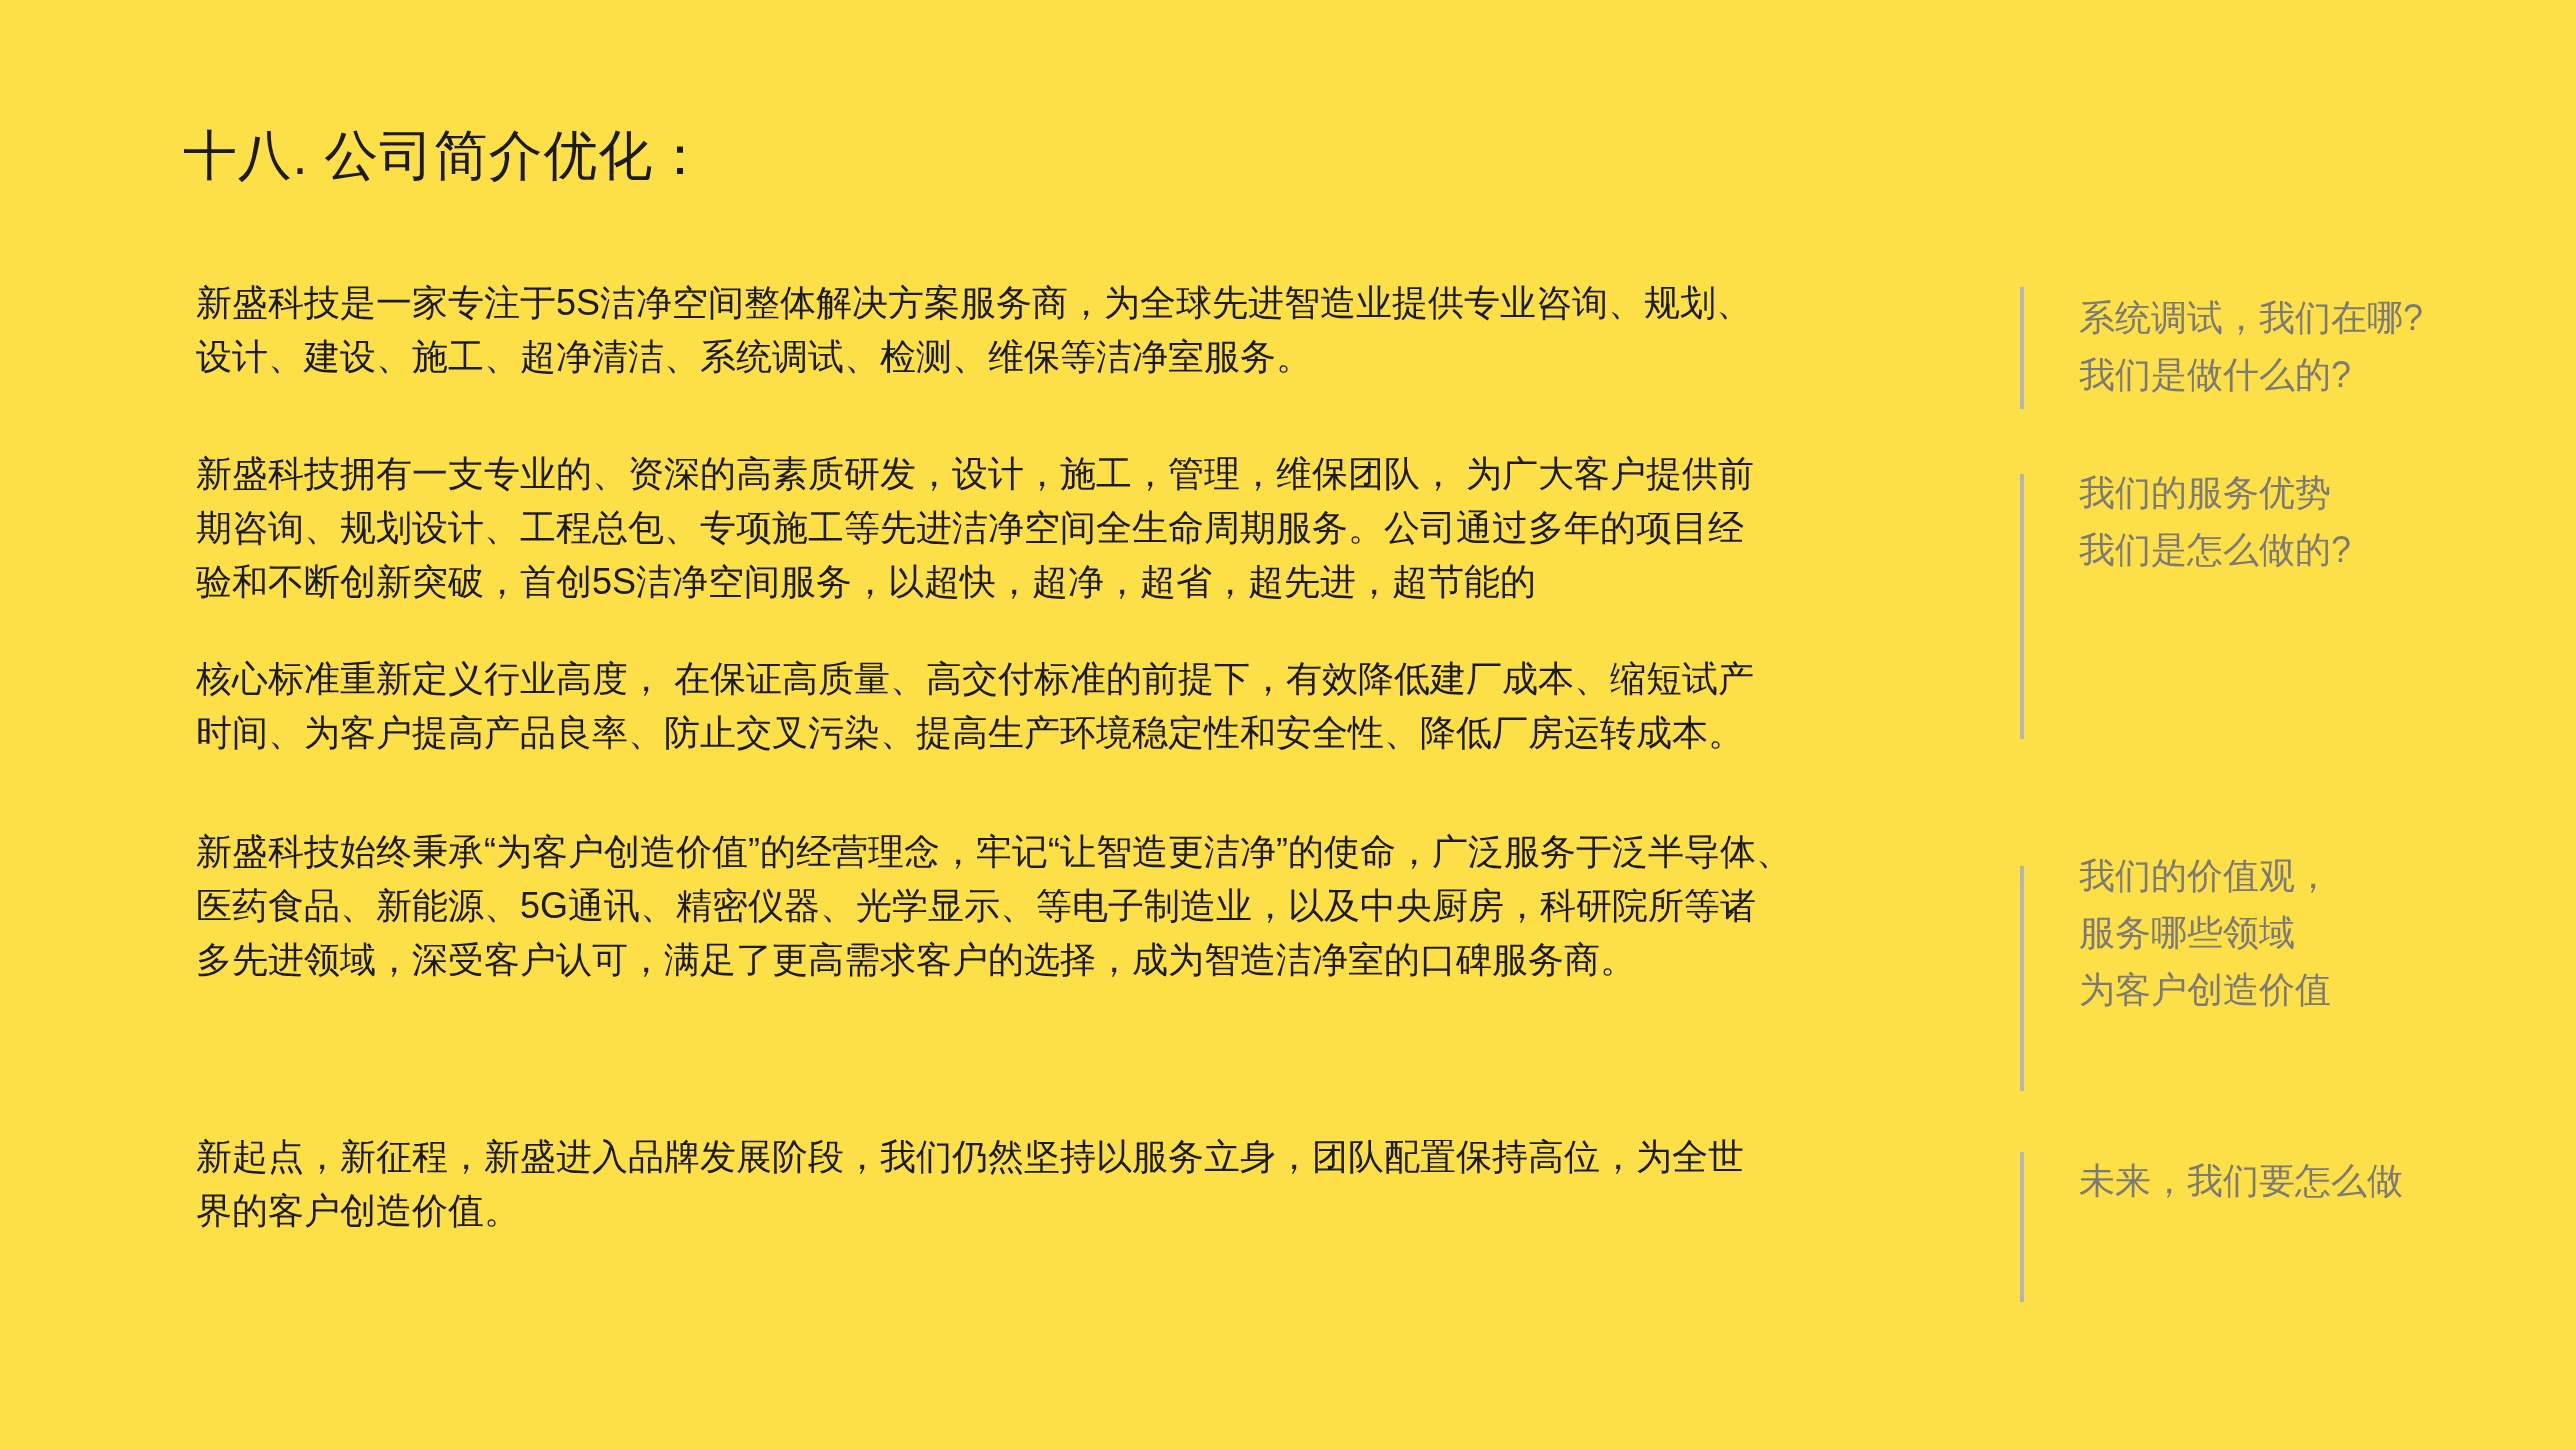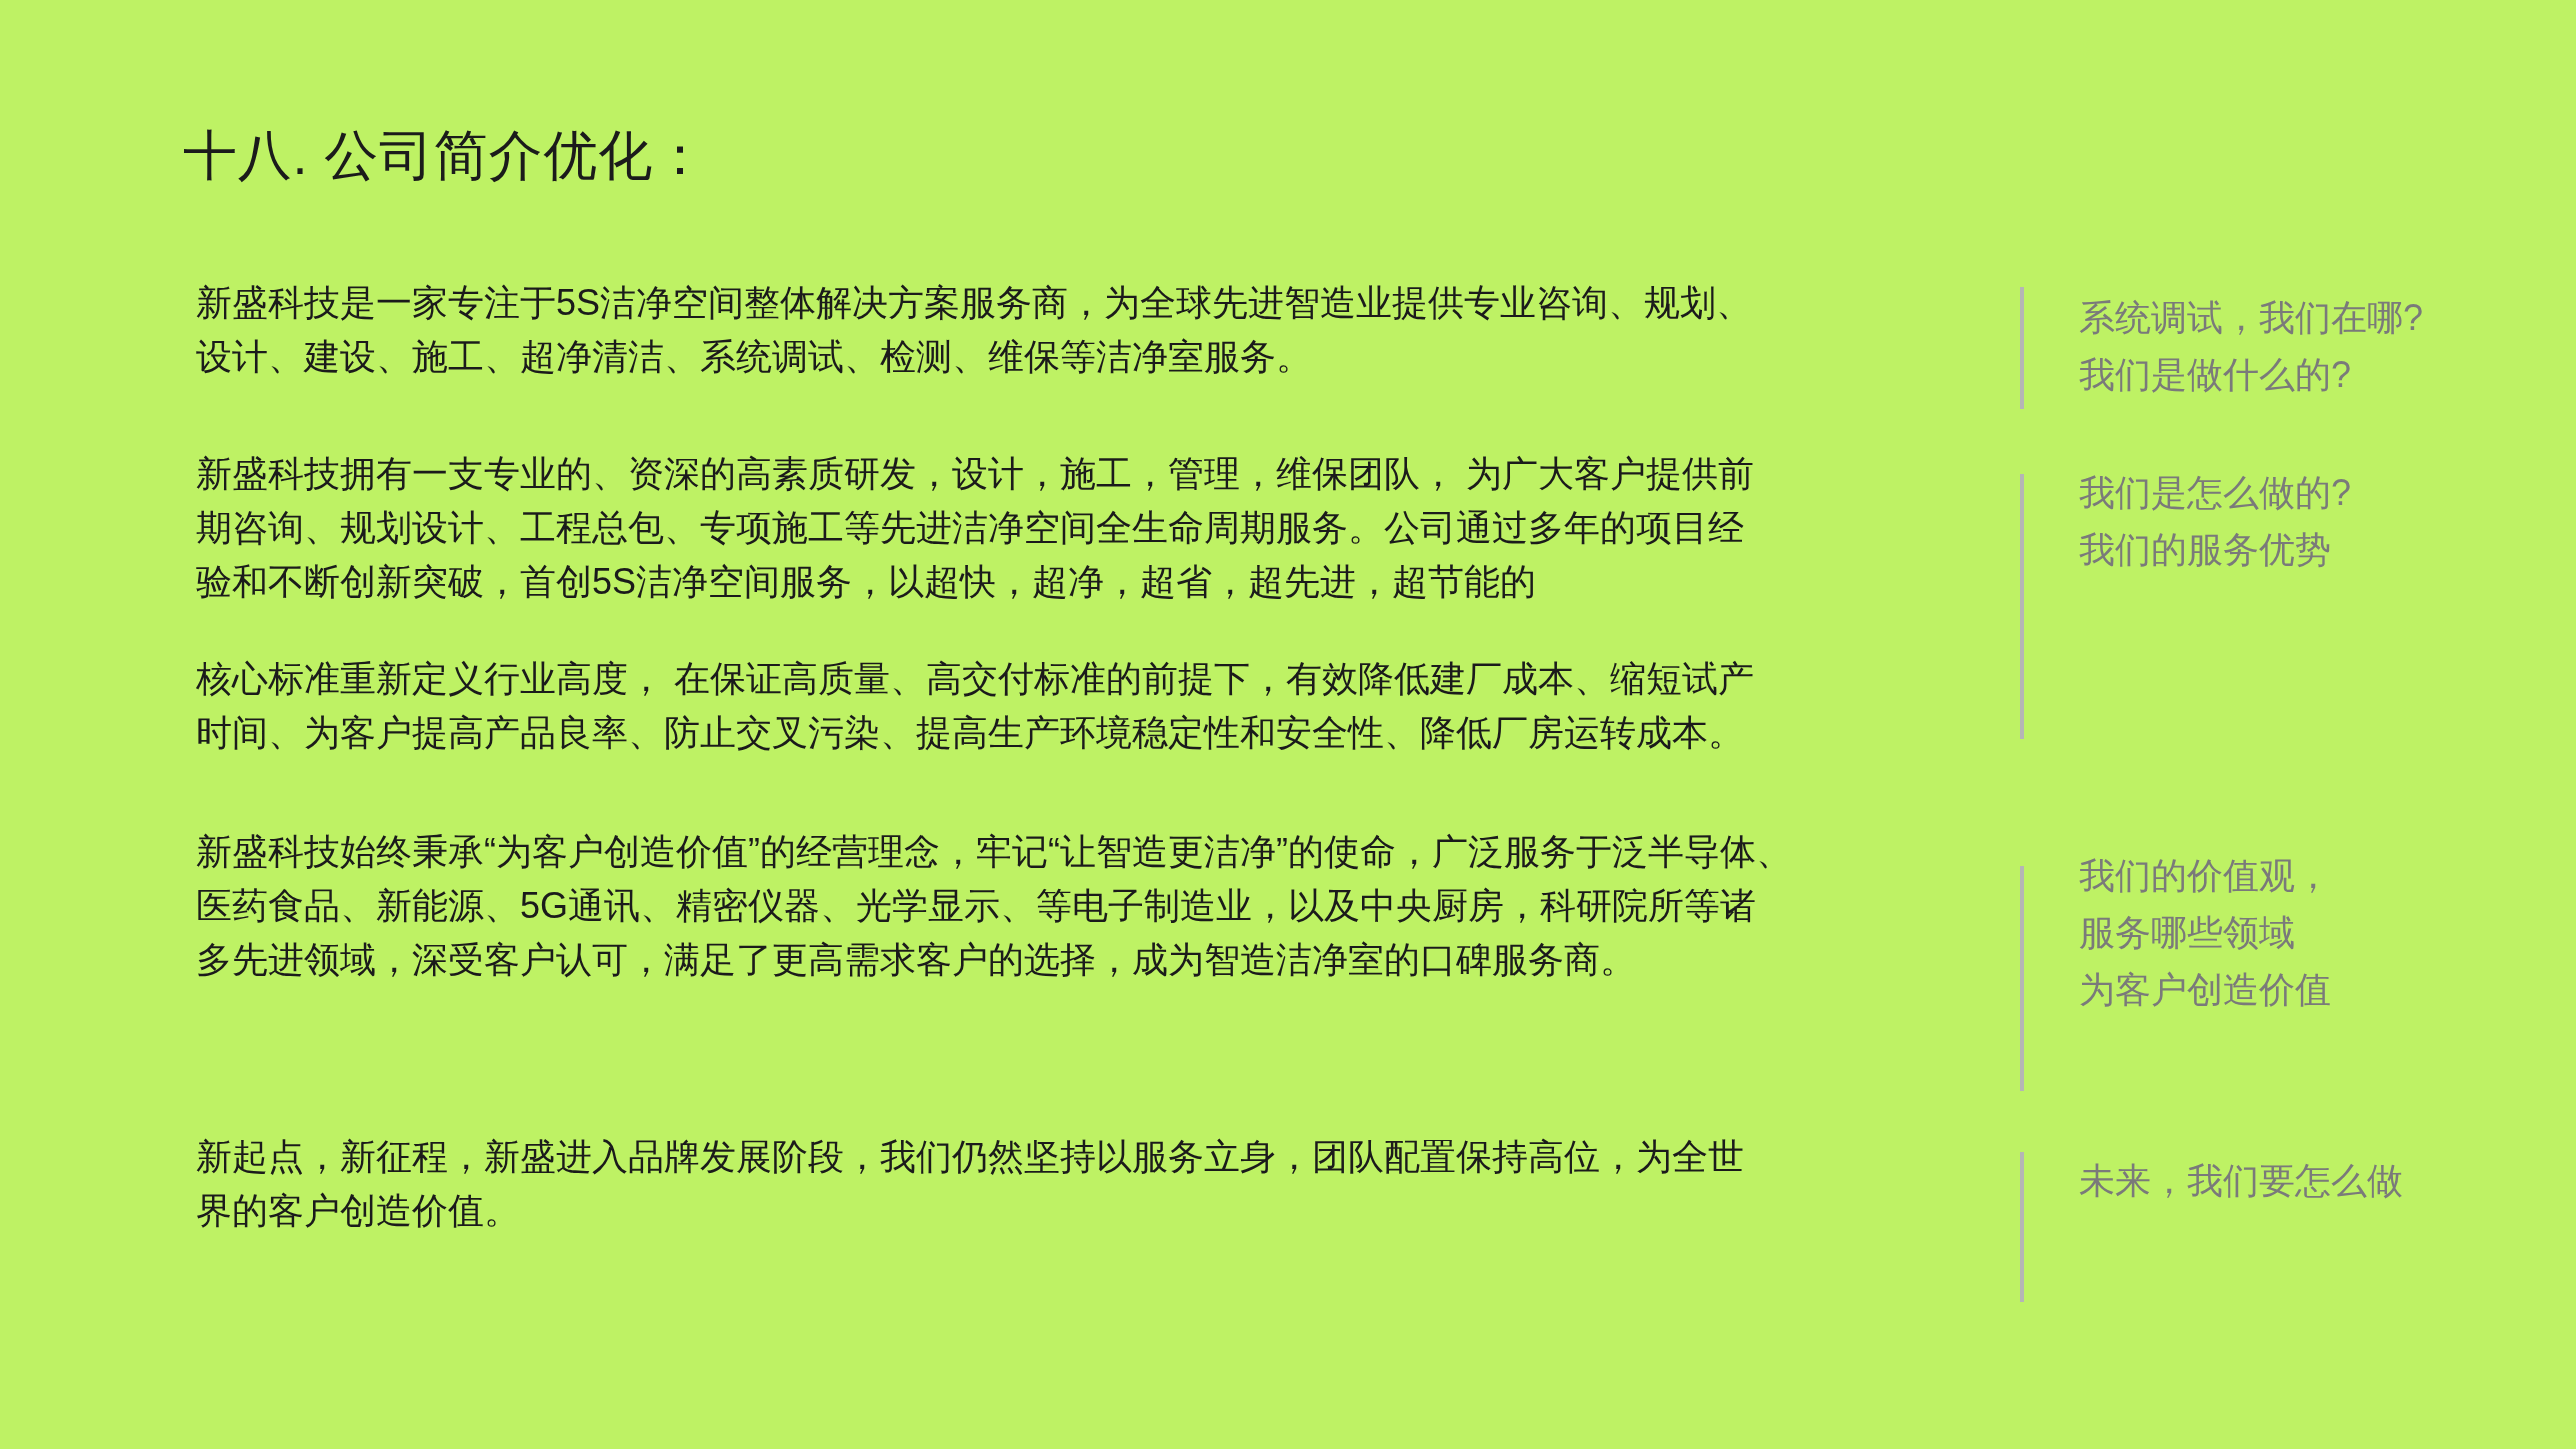--- a/index.html
+++ b/index.html
@@ -4,21 +4,21 @@
 <style>
   html, body {
     margin: 0;
     padding: 0;
     background: #ffffff;
   }
   .page {
     position: relative;
     width: 2576px;
     height: 1450px;
-    background: #bef264;
+    background: #fde047;
     overflow: hidden;
     font-family: "Liberation Sans", sans-serif;
   }
   .title {
     position: absolute;
     left: 183px;
     top: 123px;
     font-size: 54px;
     line-height: 65px;
     color: #1b1b1b;
@@ -87,22 +87,22 @@
   </div>
 
   <div class="vline" style="top:287px;height:122px"></div>
   <div class="ann" style="top:289px">
     <div class="aline">系统调试，我们在哪?</div>
     <div class="aline">我们是做什么的?</div>
   </div>
 
   <div class="vline" style="top:474px;height:265px"></div>
   <div class="ann" style="top:464px">
+    <div class="aline">我们的服务优势</div>
     <div class="aline">我们是怎么做的?</div>
-    <div class="aline">我们的服务优势</div>
   </div>
 
   <div class="vline" style="top:866px;height:225px"></div>
   <div class="ann" style="top:847px">
     <div class="aline">我们的价值观，</div>
     <div class="aline">服务哪些领域</div>
     <div class="aline">为客户创造价值</div>
   </div>
 
   <div class="vline" style="top:1152px;height:150px"></div>

